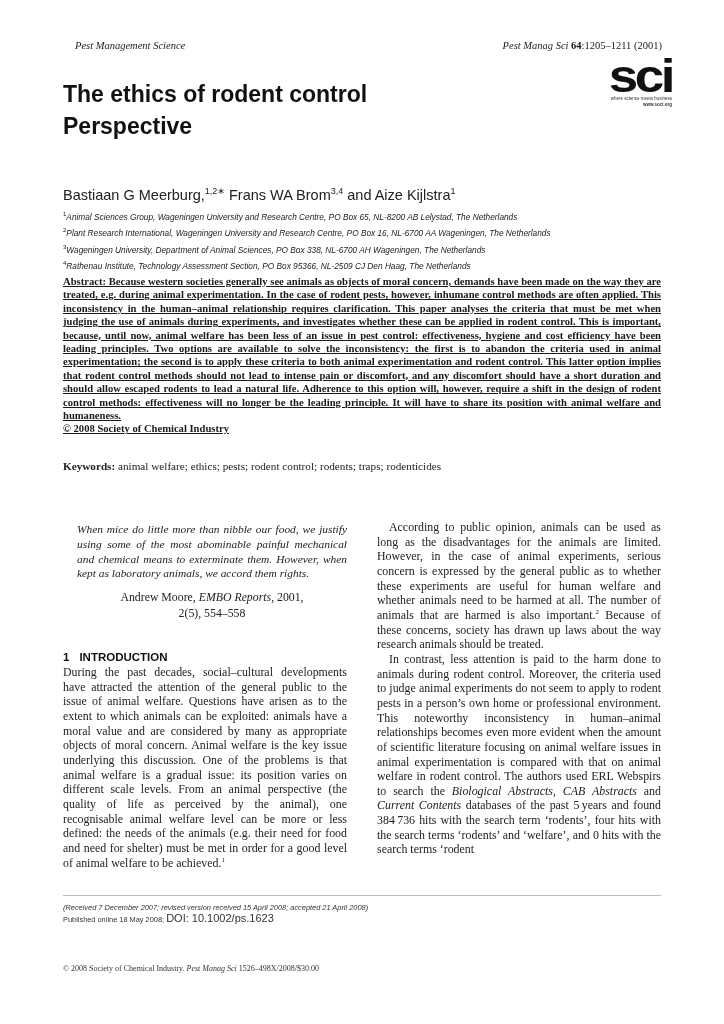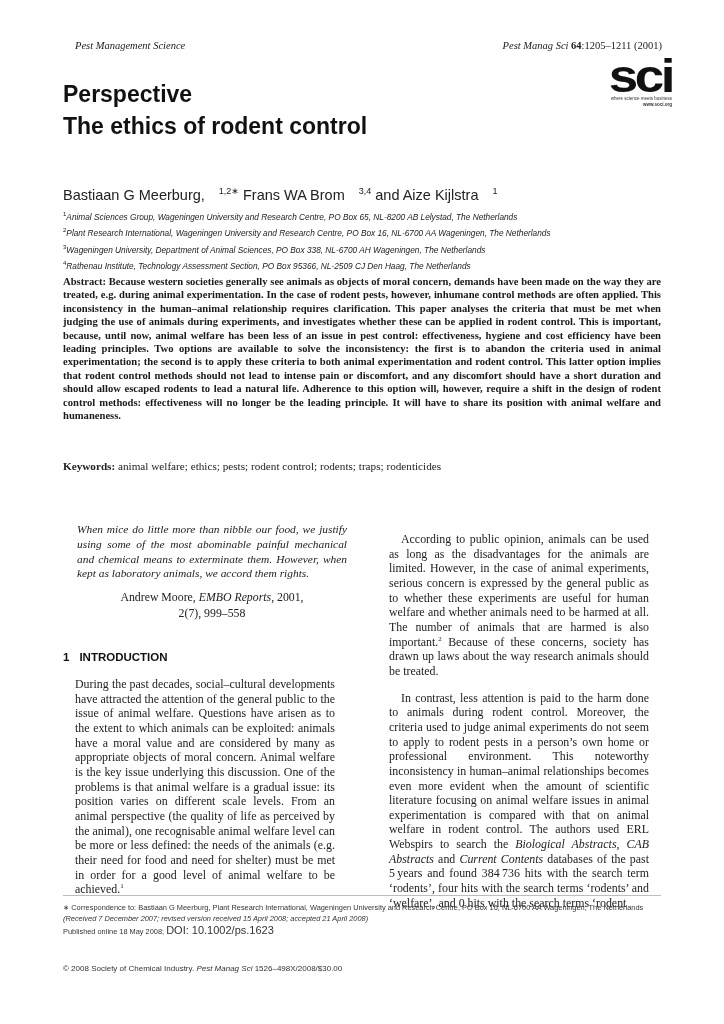--- a/index.html
+++ b/index.html
@@ -11,106 +11,106 @@
   .running-right i { font-style: italic; }
   .running-right b { font-weight: bold; }
 
   .logo { position: absolute; left: 584px; top: 56px; width: 90px; height: 60px; text-align: right; }
   .logo-mark { font-family: "Liberation Sans", sans-serif; font-weight: 900; font-size: 46px; line-height: 40px; letter-spacing: -3px; color: #111; transform: scaleX(1.15); transform-origin: right; display: block; margin-right: 2px; }
   .logo-tag { font-family: "Liberation Sans", sans-serif; font-size: 4.5px; color: #333; line-height: 6px; margin-right: 2px; }
 
   .title { position: absolute; left: 63px; top: 78px; font-family: "Liberation Sans", sans-serif; font-weight: bold; font-size: 23px; line-height: 32px; color: #111; }
 
   .authors { position: absolute; left: 63px; top: 186px; font-family: "Liberation Sans", sans-serif; font-size: 14.5px; color: #222; }
-  .authors sup { font-size: 9px; margin-left: 14px; }
+  .authors sup { font-size: 9px; }
 
   .affils { position: absolute; left: 63px; top: 208px; font-family: "Liberation Sans", sans-serif; font-style: italic; font-size: 8.3px; line-height: 13.5px; color: #222; }
   .affils sup { font-size: 6px; font-style: normal; }
 
-  .abstract { position: absolute; left: 63px; top: 275px; width: 598px; font-family: "Liberation Serif", serif; font-weight: bold; font-size: 10.6px; line-height: 13.4px; text-align: justify; color: #1a1a1a; }
+  .abstract { position: absolute; left: 63px; top: 275px; width: 598px; font-family: "Liberation Serif", serif; font-weight: bold; font-size: 10.6px; line-height: 13.4px; text-align: justify; color: #1a1a1a; text-decoration: underline; }
 
   .keywords { position: absolute; left: 63px; top: 460px; font-family: "Liberation Serif", serif; font-size: 11.2px; color: #222; }
   .keywords b { font-weight: bold; }
 
   .quote { position: absolute; left: 77px; top: 522px; width: 270px; font-family: "Liberation Serif", serif; font-style: italic; font-size: 11.4px; line-height: 14.8px; text-align: justify; color: #222; }
   .quote-attr { position: absolute; left: 77px; top: 590px; width: 270px; text-align: center; font-family: "Liberation Serif", serif; font-size: 11.8px; line-height: 15.5px; color: #222; }
   .quote-attr i { font-style: italic; }
   .quote-attr b { font-weight: normal; }
 
   .col { position: absolute; font-family: "Liberation Serif", serif; font-size: 11.9px; line-height: 14.65px; text-align: justify; color: #222; }
   .col-left { left: 63px; top: 665px; width: 284px; }
   .col-right { left: 377px; top: 520px; width: 284px; }
-  .col p { margin: 12px; }
+  .col p { margin: 0; }
   .col p.indent { text-indent: 12px; }
   .col sup { font-size: 7px; line-height: 0; }
   .col i { font-style: italic; }
 
   .section-heading { position: absolute; left: 63px; top: 651px; font-family: "Liberation Sans", sans-serif; font-weight: bold; font-size: 11.5px; color: #111; }
   .section-heading .num { margin-right: 10px; }
 
   .rule { position: absolute; left: 63px; top: 895px; width: 598px; height: 1px; background: #bdbdbd; }
 
   .footnotes { position: absolute; left: 63px; top: 902px; width: 600px; font-family: "Liberation Sans", sans-serif; font-size: 7.4px; line-height: 11.3px; color: #333; }
   .footnotes .it { font-style: italic; }
   .footnotes .doi { font-family: Liberation Sans, sans-serif; font-size: 11px; }
-  .footer { position: absolute; left: 63px; top: 964px; font-family: Liberation Sans, sans-serif; font-size: 8px; color: #333; }
+  .footer { position: absolute; left: 63px; top: 964px; font-family: Liberation Serif, serif; font-size: 8px; color: #333; }
   .footer i { font-style: italic; }
 </style>
 </head>
 <body>
 
 <div class="running-left serif">Pest Management Science</div>
 <div class="running-right serif"><i>Pest Manag Sci</i> <b>64</b><span>:1205–1211 (2001)</span></div>
 
 <div class="logo">
   <span class="logo-mark">sci</span>
   <div class="logo-tag">where science meets business</div>
   <div class="logo-tag" style="font-weight:bold;">www.soci.org</div>
 </div>
 
 <div class="title">
+  <div>The ethics of rodent control</div>
   <div>Perspective</div>
-  <div>The ethics of rodent control</div>
 </div>
 
 <div class="authors">
   <span>Bastiaan G Meerburg,</span><sup>1,2∗</sup><span> Frans WA Brom</span><sup>3,4</sup><span> and Aize Kijlstra</span><sup>1</sup>
 </div>
 
 <div class="affils">
   <div><sup>1</sup><span>Animal Sciences Group, Wageningen University and Research Centre, PO Box 65, NL-8200 AB Lelystad, The Netherlands</span></div>
   <div><sup>2</sup><span>Plant Research International, Wageningen University and Research Centre, PO Box 16, NL-6700 AA Wageningen, The Netherlands</span></div>
   <div><sup>3</sup><span>Wageningen University, Department of Animal Sciences, PO Box 338, NL-6700 AH Wageningen, The Netherlands</span></div>
   <div><sup>4</sup><span>Rathenau Institute, Technology Assessment Section, PO Box 95366, NL-2509 CJ Den Haag, The Netherlands</span></div>
 </div>
 
 <div class="abstract">
   <div>Abstract: Because western societies generally see animals as objects of moral concern, demands have been made on the way they are treated, e.g. during animal experimentation. In the case of rodent pests, however, inhumane control methods are often applied. This inconsistency in the human–animal relationship requires clarification. This paper analyses the criteria that must be met when judging the use of animals during experiments, and investigates whether these can be applied in rodent control. This is important, because, until now, animal welfare has been less of an issue in pest control: effectiveness, hygiene and cost efficiency have been leading principles. Two options are available to solve the inconsistency: the first is to abandon the criteria used in animal experimentation; the second is to apply these criteria to both animal experimentation and rodent control. This latter option implies that rodent control methods should not lead to intense pain or discomfort, and any discomfort should have a short duration and should allow escaped rodents to lead a natural life. Adherence to this option will, however, require a shift in the design of rodent control methods: effectiveness will no longer be the leading principle. It will have to share its position with animal welfare and humaneness.</div>
+  <div style="text-align:left;">© 2008 Society of Chemical Industry</div>
 </div>
 
 <div class="keywords"><b>Keywords:</b><span> animal welfare; ethics; pests; rodent control; rodents; traps; rodenticides</span></div>
 
 <div class="quote">When mice do little more than nibble our food, we justify using some of the most abominable painful mechanical and chemical means to exterminate them. However, when kept as laboratory animals, we accord them rights.</div>
 <div class="quote-attr">
   <span>Andrew Moore, </span><i>EMBO Reports</i><span>, 2001,</span><br>
-  <b>2</b><span>(7), 999–558</span>
+  <b>2</b><span>(5), 554–558</span>
 </div>
 
 <div class="section-heading"><span class="num">1</span><span>INTRODUCTION</span></div>
 
 <div class="col col-left">
   <p><span>During the past decades, social–cultural developments have attracted the attention of the general public to the issue of animal welfare. Questions have arisen as to the extent to which animals can be exploited: animals have a moral value and are considered by many as appropriate objects of moral concern. Animal welfare is the key issue underlying this discussion. One of the problems is that animal welfare is a gradual issue: its position varies on different scale levels. From an animal perspective (the quality of life as perceived by the animal), one recognisable animal welfare level can be more or less defined: the needs of the animals (e.g. their need for food and need for shelter) must be met in order for a good level of animal welfare to be achieved.</span><sup>1</sup></p>
 </div>
 
 <div class="col col-right">
   <p class="indent"><span>According to public opinion, animals can be used as long as the disadvantages for the animals are limited. However, in the case of animal experiments, serious concern is expressed by the general public as to whether these experiments are useful for human welfare and whether animals need to be harmed at all. The number of animals that are harmed is also important.</span><sup>2</sup><span> Because of these concerns, society has drawn up laws about the way research animals should be treated.</span></p>
   <p class="indent"><span>In contrast, less attention is paid to the harm done to animals during rodent control. Moreover, the criteria used to judge animal experiments do not seem to apply to rodent pests in a person’s own home or professional environment. This noteworthy inconsistency in human–animal relationships becomes even more evident when the amount of scientific literature focusing on animal welfare issues in animal experimentation is compared with that on animal welfare in rodent control. The authors used ERL Webspirs to search the </span><i>Biological Abstracts, CAB Abstracts</i><span> and </span><i>Current Contents</i><span style="text-align-last:justify;"> databases of the past 5 years and found 384 736 hits with the search term ‘rodents’, four hits with the search terms ‘rodents’ and ‘welfare’, and 0 hits with the search terms ‘rodent</span></p>
 </div>
 
 <div class="rule"></div>
 
 <div class="footnotes">
-  <div>∗ Correspondence to: Bastiaan G Meerburg, Plant Research International, Wageningen University and Research Centre, PO Box 16, NL-6700 AA Wageningen, The Netherlands</div>
   <div class="it">(Received 7 December 2007; revised version received 15 April 2008; accepted 21 April 2008)</div>
   <div><span>Published online 18 May 2008; </span><span class="doi">DOI: 10.1002/ps.1623</span></div>
 </div>
 
 <div class="footer"><span>© 2008 Society of Chemical Industry. </span><i>Pest Manag Sci</i><span> 1526–498X/2008/$30.00</span></div>
 
 </body></html>

